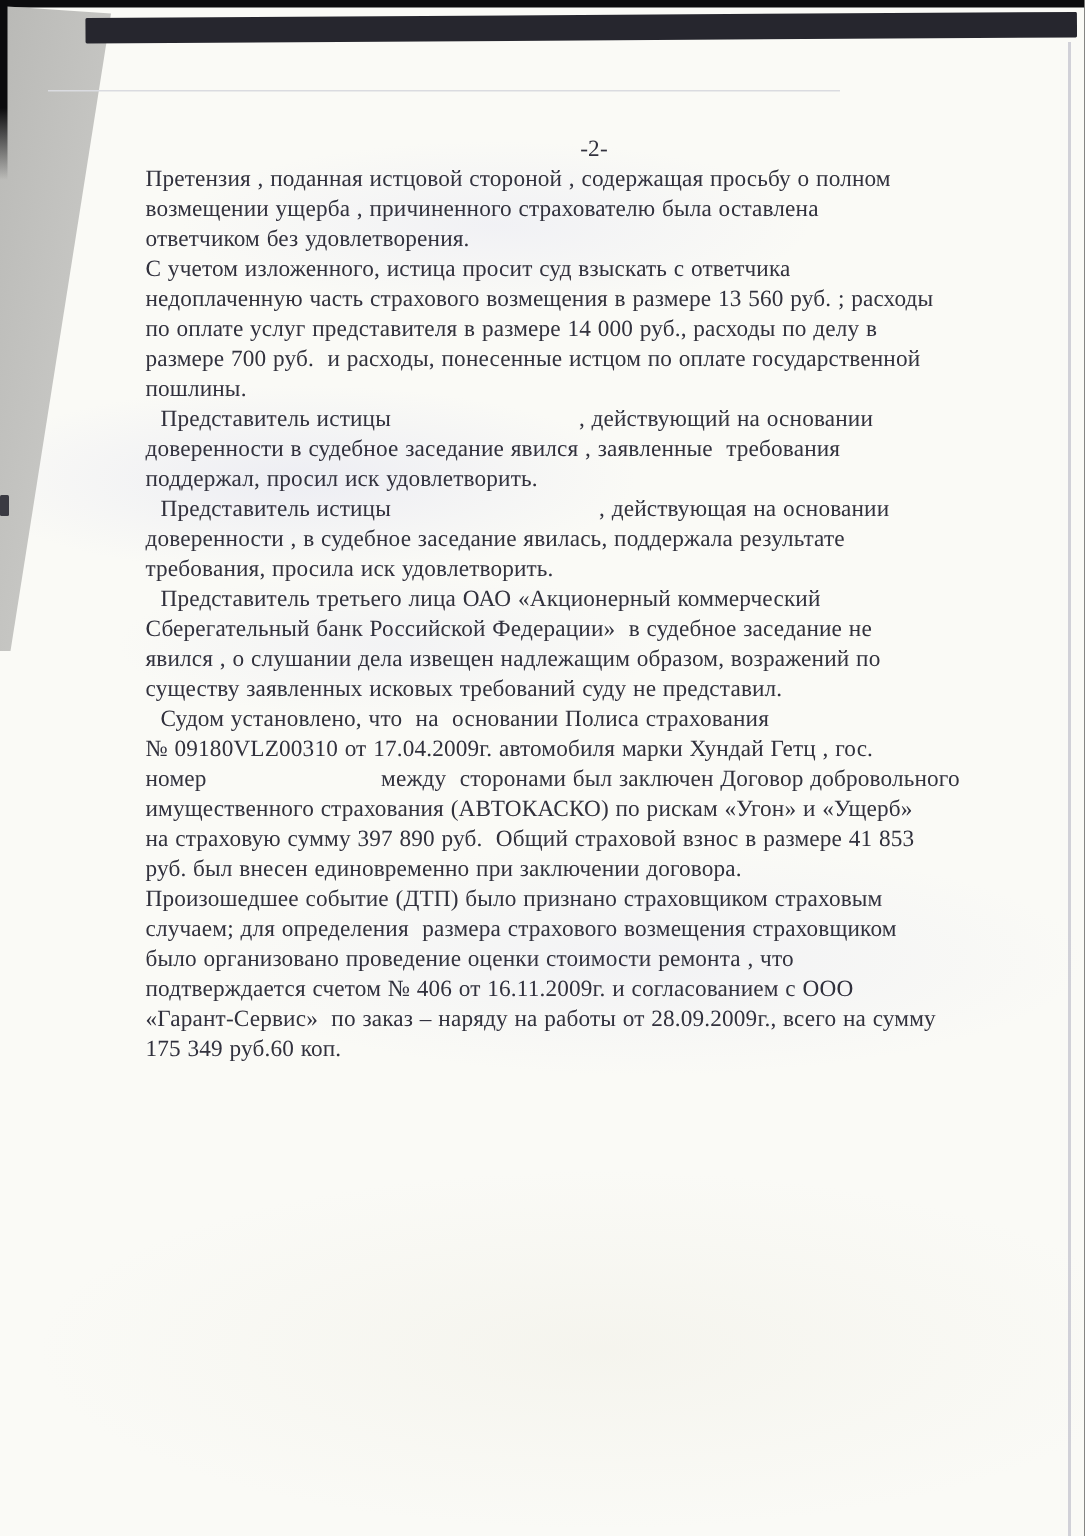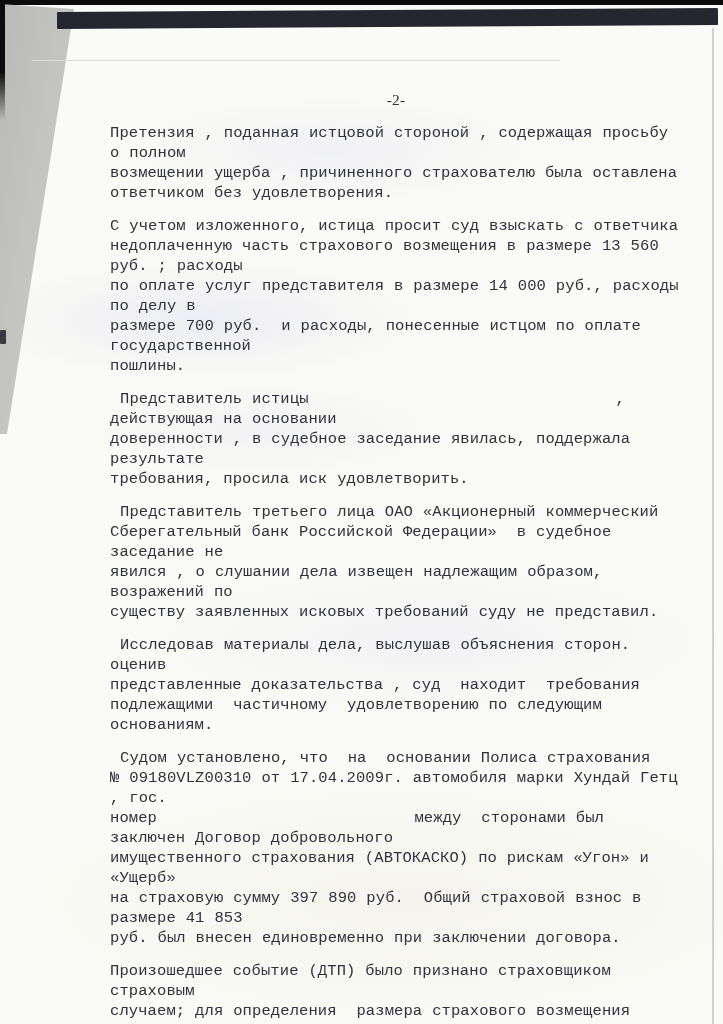--- a/index.html
+++ b/index.html
@@ -38,21 +38,21 @@
   .top-bar{position:absolute;top:12px;left:57px;right:5px;height:17px;
     background:var(--top-bar);transform:rotate(-0.35deg);transform-origin:left center;border-radius:1px;}
   .right-vline{position:absolute;top:28px;right:9px;bottom:0;width:2px;background:var(--right-edge-line);opacity:.85;}
   .faint-hline{position:absolute;top:60px;left:32px;width:528px;height:1px;background:var(--faint-line);}
   .text-block{
     position:absolute;left:97px;top:90px;width:598px;
     font-size:15.5px;line-height:20px;color:var(--text);
     word-spacing:.5px;letter-spacing:.1px;
   }
   .page-number{text-align:center;white-space:pre-wrap;}
-  .para{margin:13px;white-space:pre-wrap;font-family:Liberation Mono, monospace;}
+  .para{margin:0;white-space:pre-wrap;}
   .para.indent{text-indent:10px;}
 </style>
 </head>
 <body>
 
 <div class="scan">
   <div class="edge-top"></div>
   <div class="corner-wedge"></div>
   <div class="left-sliver"></div>
   <div class="left-notch"></div>
@@ -63,30 +63,30 @@
   <div class="text-block">
     <div class="page-number">-2-</div>
     <p class="para">Претензия , поданная истцовой стороной , содержащая просьбу о полном
 возмещении ущерба , причиненного страхователю была оставлена
 ответчиком без удовлетворения.</p>
     <p class="para">С учетом изложенного, истица просит суд взыскать с ответчика
 недоплаченную часть страхового возмещения в размере 13 560 руб. ; расходы
 по оплате услуг представителя в размере 14 000 руб., расходы по делу в
 размере 700 руб.  и расходы, понесенные истцом по оплате государственной
 пошлины.</p>
+    <p class="para indent">Представитель истицы                            , действующий на основании
+доверенности в судебное заседание явился , заявленные  требования
+поддержал, просил иск удовлетворить.</p>
     <p class="para indent">Представитель истицы                               , действующая на основании
 доверенности , в судебное заседание явилась, поддержала результате
 требования, просила иск удовлетворить.</p>
     <p class="para indent">Представитель третьего лица ОАО «Акционерный коммерческий
 Сберегательный банк Российской Федерации»  в судебное заседание не
 явился , о слушании дела извещен надлежащим образом, возражений по
 существу заявленных исковых требований суду не представил.</p>
-    <p class="para indent">Исследовав материалы дела, выслушав объяснения сторон. оценив
-представленные доказательства , суд  находит  требования
-подлежащими  частичному  удовлетворению по следующим основаниям.</p>
     <p class="para indent">Судом установлено, что  на  основании Полиса страхования
 № 09180VLZ00310 от 17.04.2009г. автомобиля марки Хундай Гетц , гос.
 номер                          между  сторонами был заключен Договор добровольного
 имущественного страхования (АВТОКАСКО) по рискам «Угон» и «Ущерб»
 на страховую сумму 397 890 руб.  Общий страховой взнос в размере 41 853
 руб. был внесен единовременно при заключении договора.</p>
     <p class="para">Произошедшее событие (ДТП) было признано страховщиком страховым
 случаем; для определения  размера страхового возмещения страховщиком
 было организовано проведение оценки стоимости ремонта , что
 подтверждается счетом № 406 от 16.11.2009г. и согласованием с ООО

